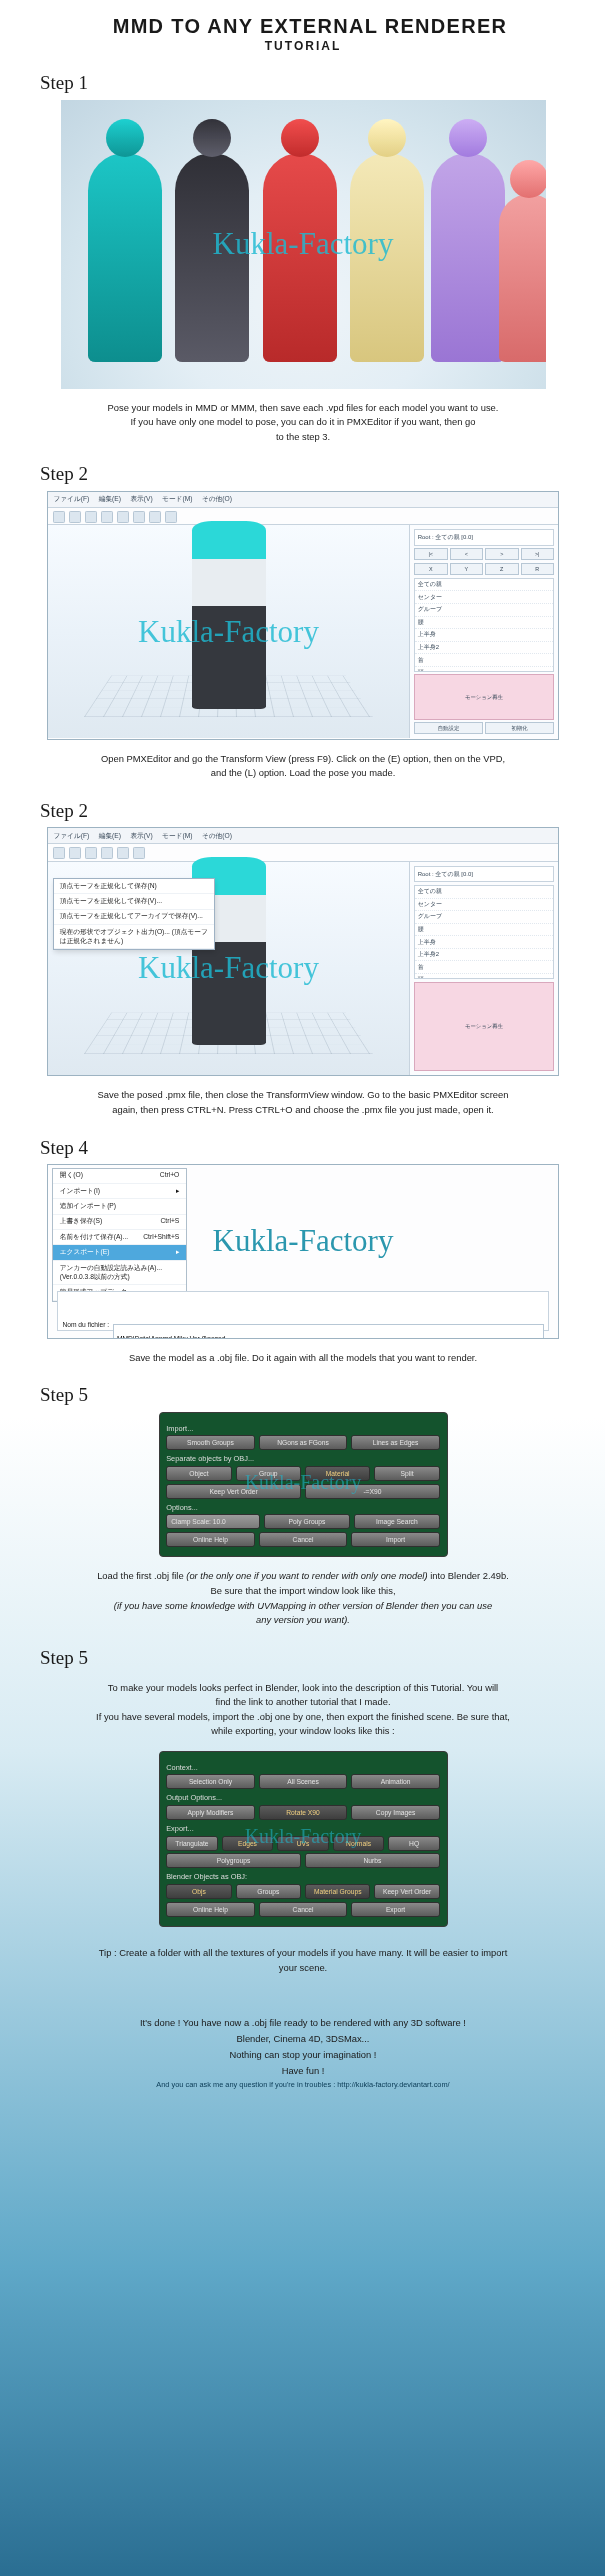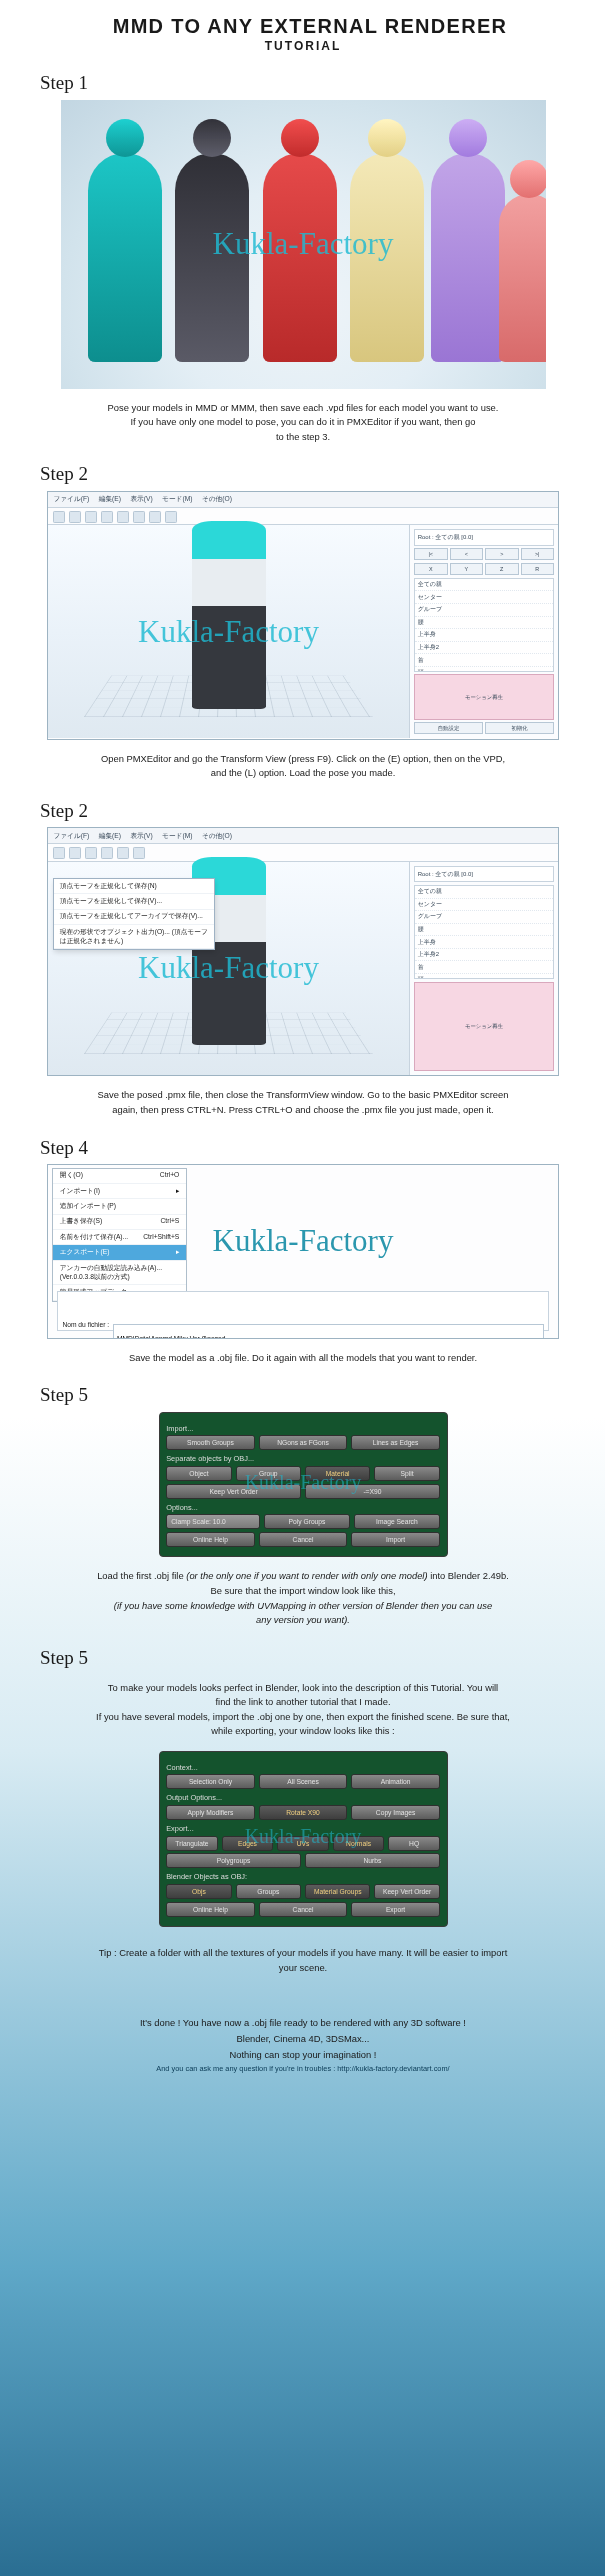--- a/index.html
+++ b/index.html
@@ -452,17 +452,18 @@
 
 <div class="caption tip">
   <span>Tip : Create a folder with all the textures of your models if you have many. It will be easier to import</span><br>
   <span>your scene.</span>
 </div>
 
 <div class="outro">
   <div>It's done ! You have now a .obj file ready to be rendered with any 3D software !</div>
   <div>Blender, Cinema 4D, 3DSMax...</div>
   <div>Nothing can stop your imagination !</div>
+  <div>Have fun !</div>
   <div class="small link">And you can ask me any question if you're in troubles : http://kukla-factory.deviantart.com/</div>
 </div>
 
 <div class="spacer"></div>
 
 
 </body></html>

